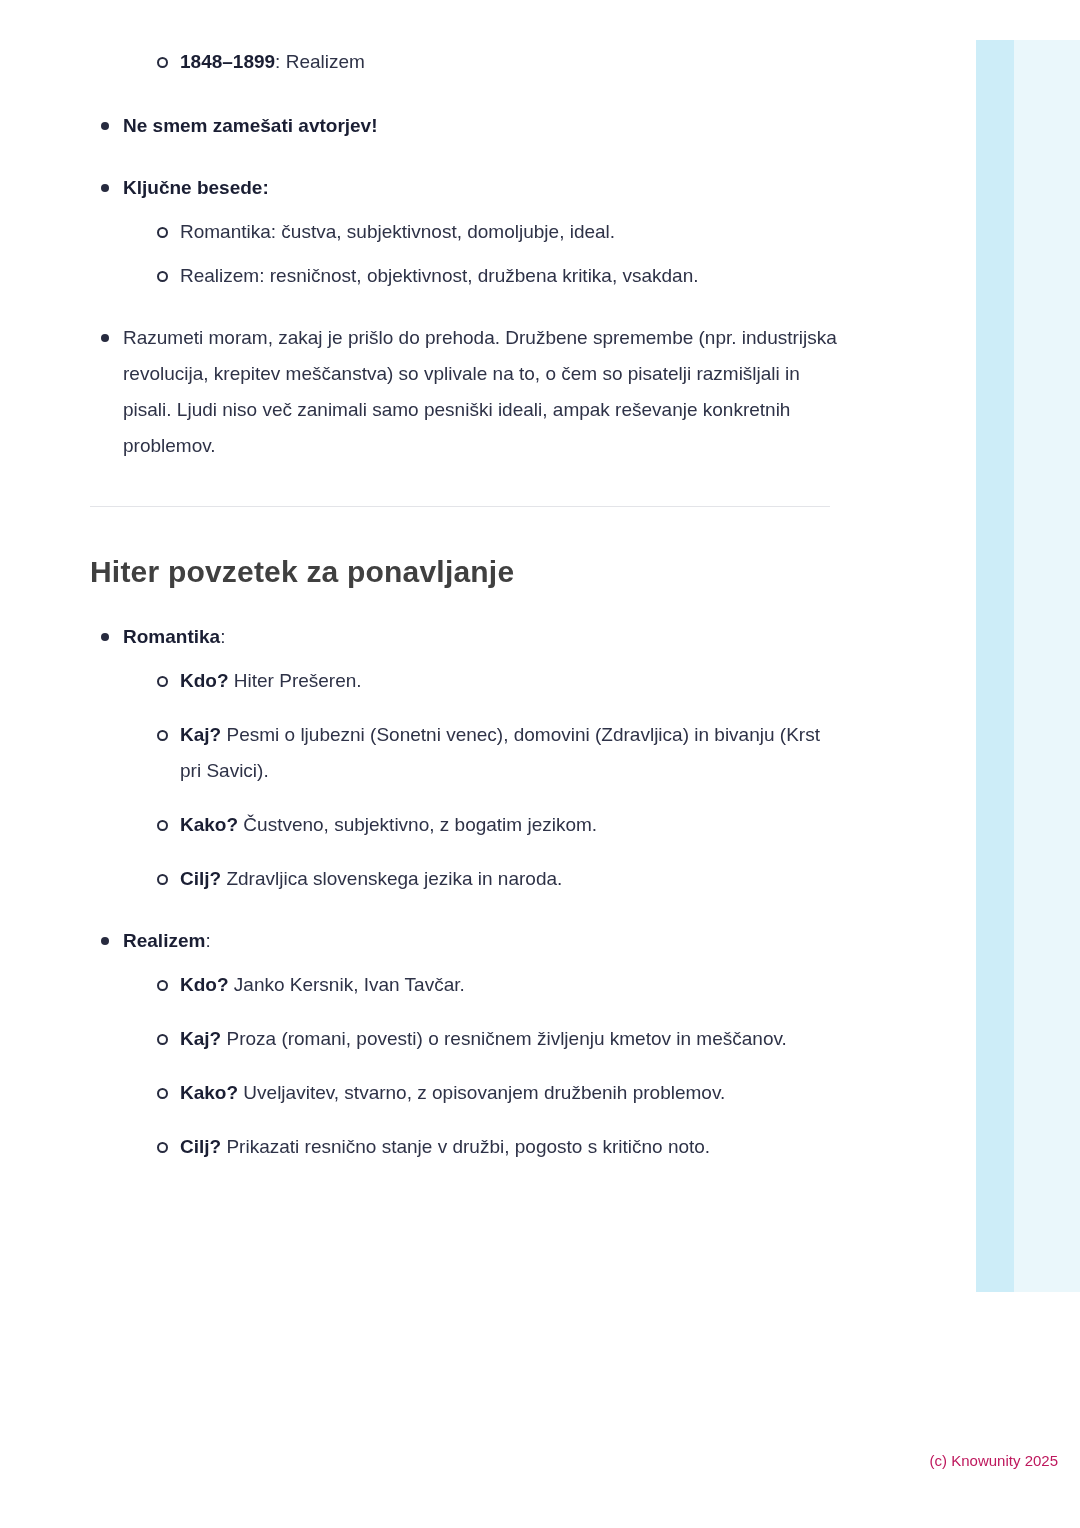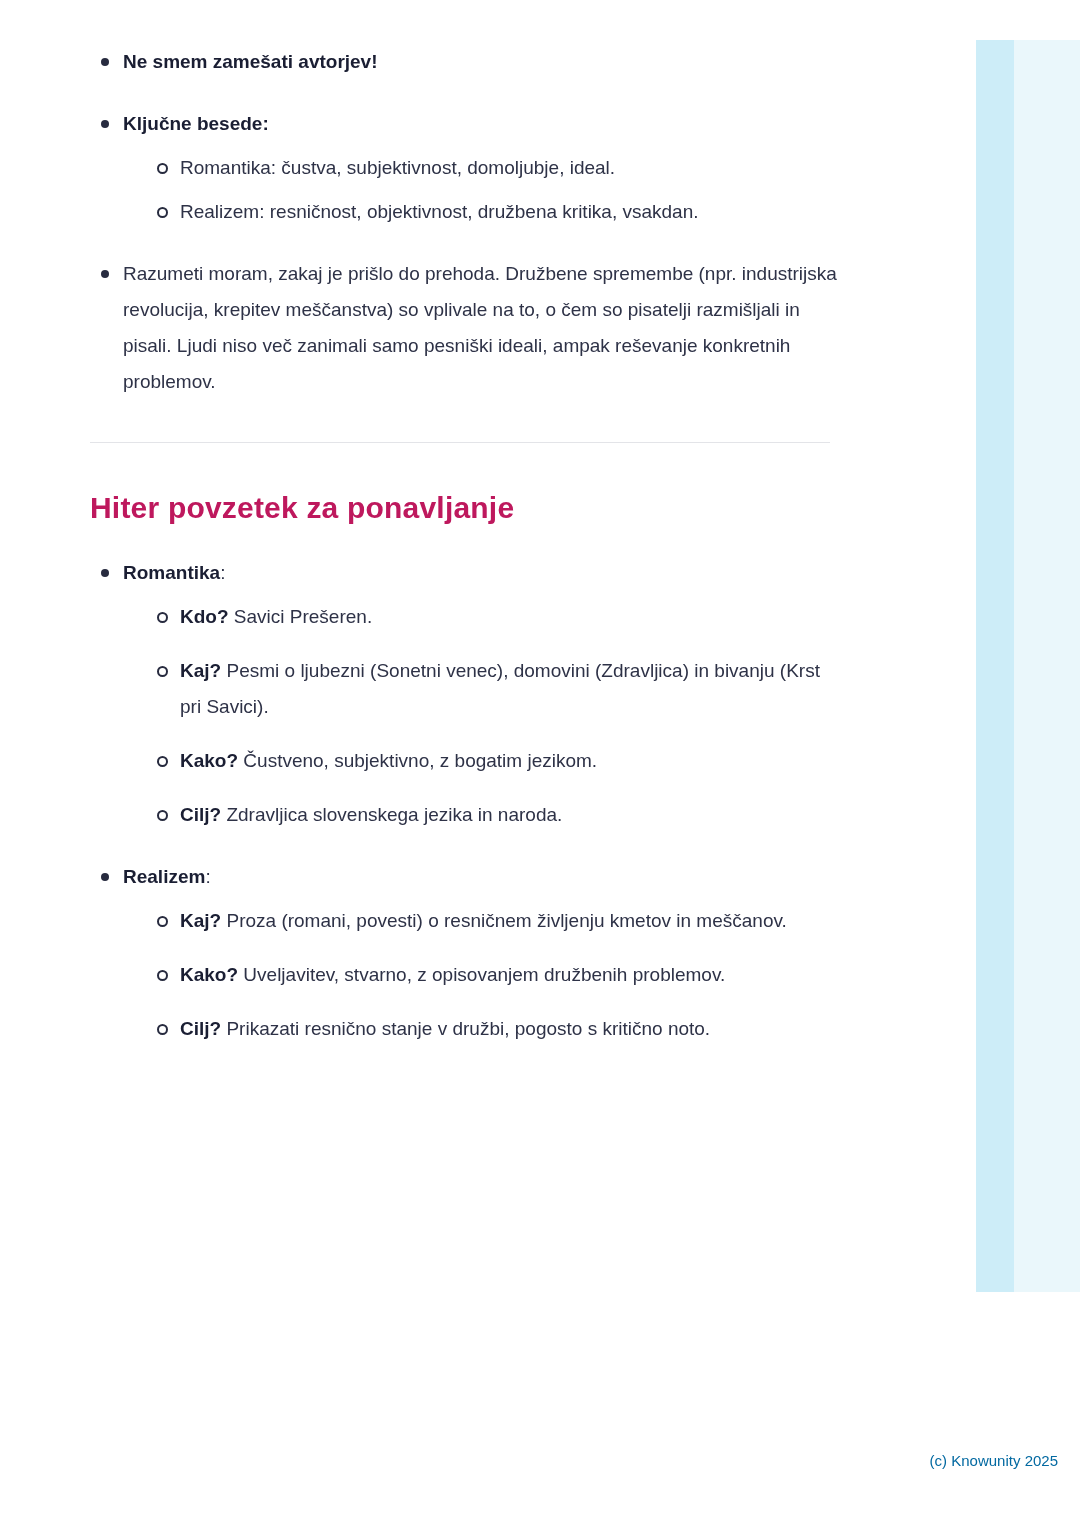--- a/index.html
+++ b/index.html
@@ -81,38 +81,43 @@
     border: none;
     border-top: 1px solid #e3e4e8;
     width: 740px;
     margin: 42px 0 0 0;
   }
   h1.summary-heading {
     margin: 48px 0 30px 0;
     font-size: 30px;
     font-weight: 700;
     letter-spacing: 0.2px;
-    color: #be185d;
+    color: #404040;
   }
   .footer-credit {
     position: absolute;
     top: 1452px;
     right: 22px;
     font-size: 15px;
-    color: #0369a1;
+    color: #be185d;
   }
 </style>
 </head>
 <body>
 
 <div class="stripe-light"></div>
 <div class="stripe"></div>
 
 <div class="content">
 
+  <ul class="lvl2 standalone">
+    <li>
+      <span class="b">1848–1899</span><span class="t">: Realizem</span>
+    </li>
+  </ul>
 
   <ul class="lvl1">
     <li>
       <span class="b">Ne smem zamešati avtorjev!</span><span class="t"></span>
     </li>
     <li>
       <span class="b">Ključne besede:</span><span class="t"></span>
       <ul class="lvl2">
         <li>
           <span class="b"></span><span class="t">Romantika: čustva, subjektivnost, domoljubje, ideal.</span>
@@ -129,36 +134,39 @@
 
   <hr class="divider">
 
   <h1 class="summary-heading">Hiter povzetek za ponavljanje</h1>
 
   <ul class="lvl1">
     <li>
       <span class="b">Romantika</span><span class="t">:</span>
       <ul class="lvl2 spread">
         <li>
-          <span class="b">Kdo?</span><span class="t"> Savici Prešeren.</span>
+          <span class="b">Kdo?</span><span class="t"> Hiter Prešeren.</span>
         </li>
         <li>
           <span class="b">Kaj?</span><span class="t"> Pesmi o ljubezni (Sonetni venec), domovini (Zdravljica) in bivanju (Krst pri Savici).</span>
         </li>
         <li>
           <span class="b">Kako?</span><span class="t"> Čustveno, subjektivno, z bogatim jezikom.</span>
         </li>
         <li>
           <span class="b">Cilj?</span><span class="t"> Zdravljica slovenskega jezika in naroda.</span>
         </li>
       </ul>
     </li>
     <li>
       <span class="b">Realizem</span><span class="t">:</span>
       <ul class="lvl2 spread">
+        <li>
+          <span class="b">Kdo?</span><span class="t"> Janko Kersnik, Ivan Tavčar.</span>
+        </li>
         <li>
           <span class="b">Kaj?</span><span class="t"> Proza (romani, povesti) o resničnem življenju kmetov in meščanov.</span>
         </li>
         <li>
           <span class="b">Kako?</span><span class="t"> Uveljavitev, stvarno, z opisovanjem družbenih problemov.</span>
         </li>
         <li>
           <span class="b">Cilj?</span><span class="t"> Prikazati resnično stanje v družbi, pogosto s kritično noto.</span>
         </li>
       </ul>

